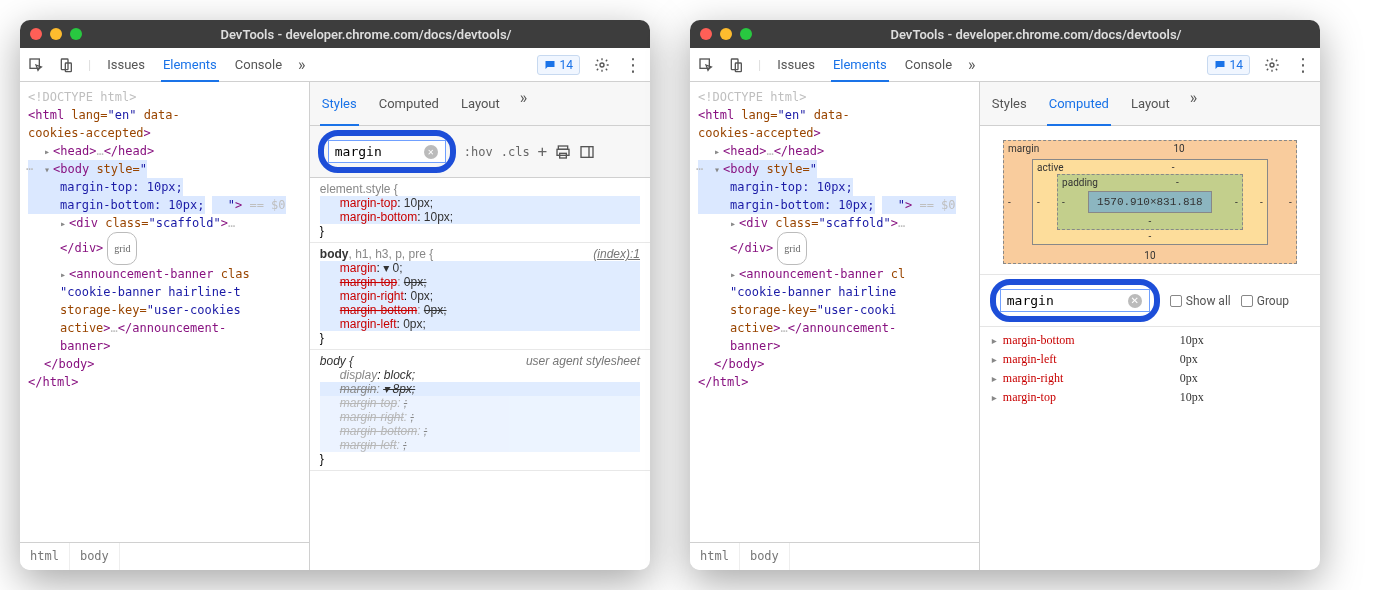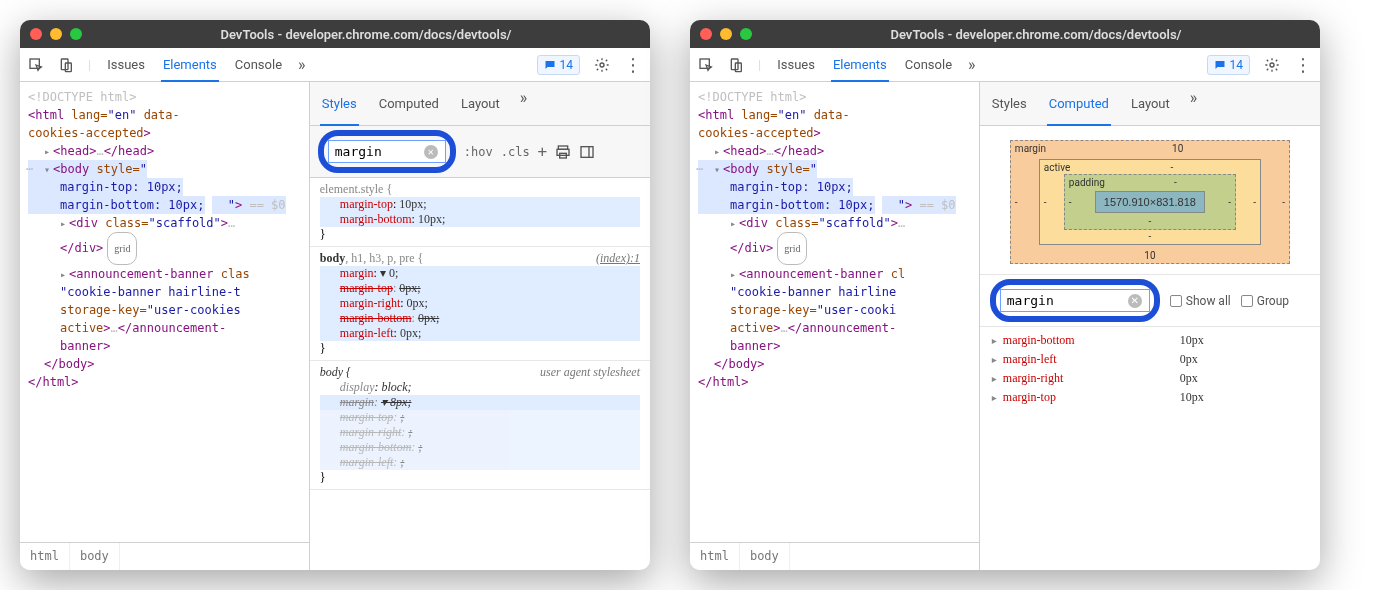--- a/index.html
+++ b/index.html
@@ -113,21 +113,21 @@
     font-size: 13px;
     width: 118px;
     outline: none;
   }
   .filterwrap.hl { padding: 4px; border: 6px solid #1d4ed8; border-radius: 20px; }
   .clearx {
     position: absolute; right: 12px;
     width: 14px; height: 14px; border-radius: 50%; background: #bbb;
     color: #fff; font-size: 10px; display: flex; align-items: center; justify-content: center;
   }
-  .rules { flex: 1; overflow: hidden; font-family: Liberation Serif, serif; font-size: 12px; }
+  .rules { flex: 1; overflow: hidden; font-family: Liberation Sans, sans-serif; font-size: 12px; }
   .rule { border-bottom: 1px solid #e8e8e8; padding: 4px 10px; }
   .rhead { display: flex; justify-content: space-between; color: #333;}
   .rhead .src { color: #777; font-style: italic; text-decoration: underline;}
   .prop { padding-left: 20px; }
   .prop.hl { background: #e0ecff; }
   .pname { color: #c80000; }
   .pname.strike, .prop.over .pname, .prop.over .pval { text-decoration: line-through; }
   .prop.over { color: #888;}
   .pval { color: #333; }
   .crumbs {
@@ -136,21 +136,21 @@
     font-size: 12px;
   }
   .crumb { padding: 4px 10px; color: #777; border-right: 1px solid #eee; font-family: Menlo, monospace;}
 
   
   .computed { flex: 1; display: flex; flex-direction: column; overflow: hidden;}
   .boxmodel { display:flex; justify-content:center; padding: 14px 0 10px; flex-shrink:0;}
   .bm-margin { border:1px dashed #888; background:#f9cc9d; padding: 18px 28px; position:relative; font-size:10px; color:#333;}
   .bm-border { border:1px solid #888; background:#fddd9b; padding: 14px 24px; position:relative;}
   .bm-padding { border:1px dashed #888; background:#c3cf8c; padding: 16px 30px; position:relative;}
-  .bm-content { border:1px solid #888; background:#8cb6c0; padding: 4px 8px; font-family:Liberation Sans, sans-serif; font-size:11px;}
+  .bm-content { border:1px solid #888; background:#8cb6c0; padding: 4px 8px; font-family:Liberation Mono, monospace; font-size:11px;}
   .bm-lbl { position:absolute; top:2px; left:4px; font-size:10px;}
   .bm-top,.bm-bot{ position:absolute; left:50%; transform:translateX(-50%); font-size:10px;}
   .bm-top{top:2px;} .bm-bot{bottom:2px;}
   .bm-l,.bm-r{ position:absolute; top:50%; transform:translateY(-50%); font-size:10px;}
   .bm-l{left:4px;} .bm-r{right:4px;}
   .comp-filterbar {
     display:flex; align-items:center; gap:10px; padding:4px 10px;
     border-top:1px solid #e5e5e5; border-bottom:1px solid #e5e5e5;
     font-size:12px; color:#555; flex-shrink:0;
   }

